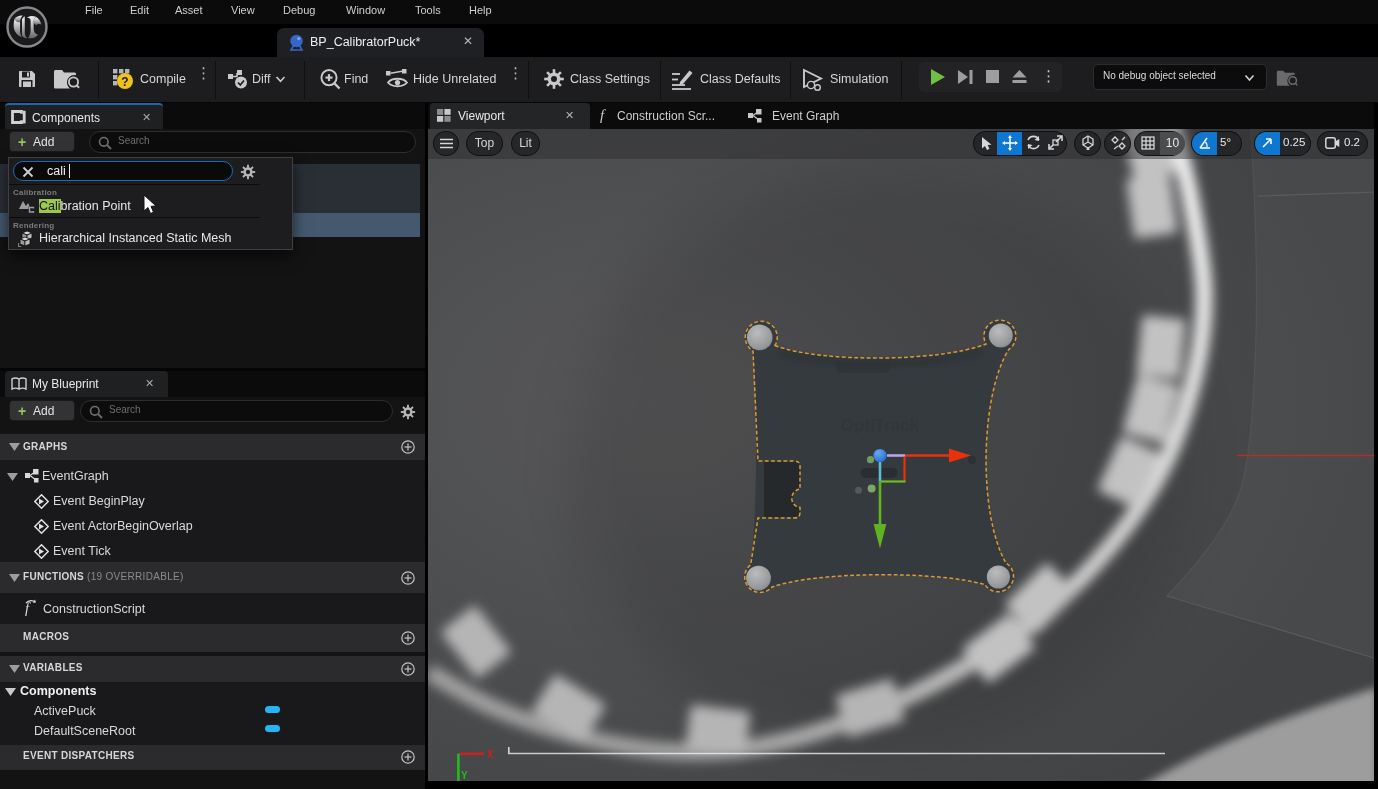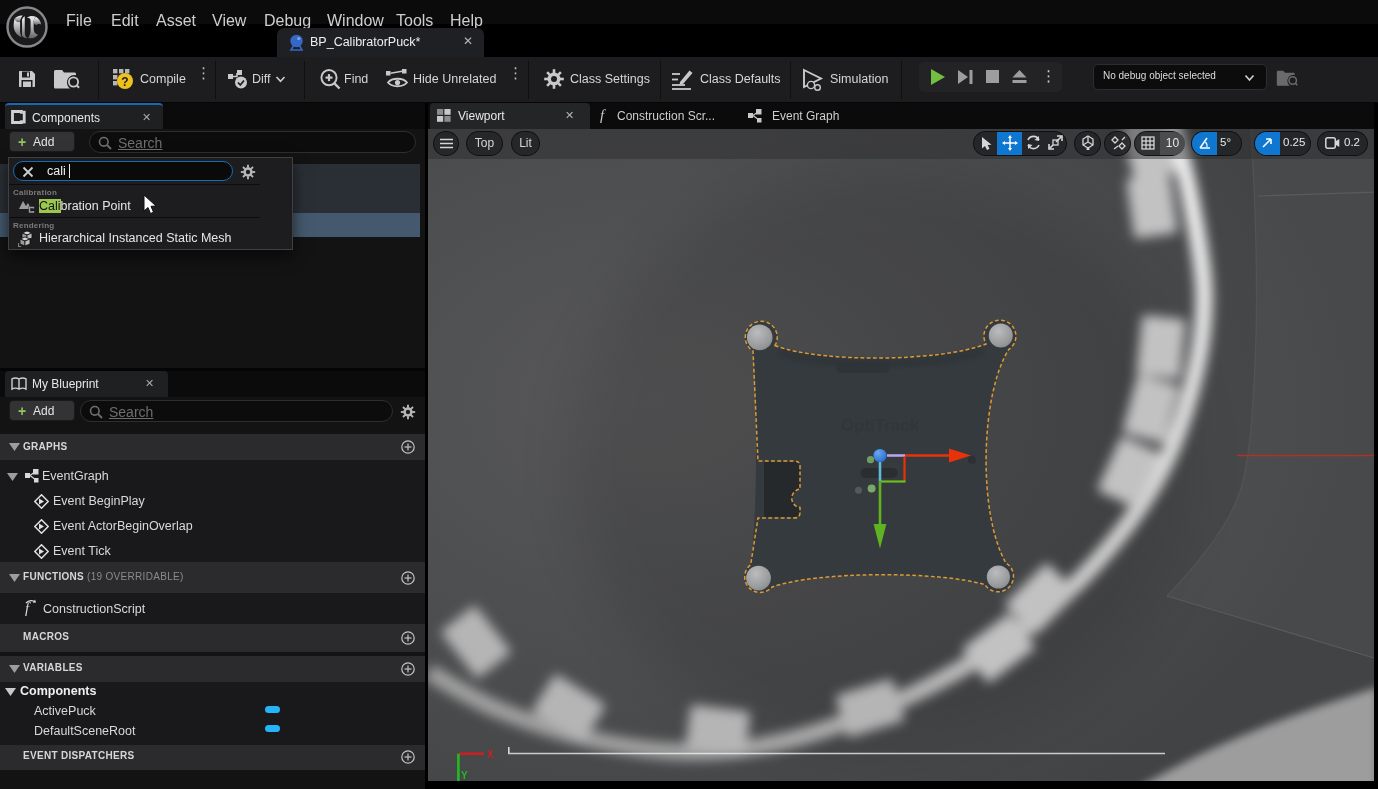--- a/index.html
+++ b/index.html
@@ -2,21 +2,21 @@
 <html><head>
 <meta charset="utf-8">
 <style>
 * { margin:0; padding:0; box-sizing:border-box; }
 html,body { width:1378px; height:789px; background:#000; overflow:hidden;
   font-family:"Liberation Sans", sans-serif; }
 .abs { position:absolute; }
 #root { position:relative; width:1378px; height:789px; background:#000; }
 
 #menubar { left:0; top:0; width:1378px; height:24px; background:#0b0b0c; }
-#menubar .mi { position:absolute; top:12px; font-size:16px; color:#cecece; }
+#menubar .mi { position:absolute; top:4px; font-size:11px; color:#cecece;margin-left:19px; }
 #logo { left:5px; top:5px; width:44px; height:44px; z-index:30; }
 
 #tabstrip { left:0; top:24px; width:1378px; height:33px; background:#050506; }
 .lvltab { position:absolute; top:9px; font-size:12.5px; color:#bdbdbd; }
 #bptab { position:absolute; left:277px; top:28px; width:207px; height:29px;
   background:#1e2023; border-radius:7px 7px 0 0; }
 #bptab .txt { position:absolute; left:33px; top:7px; font-size:12.5px; color:#efefef; }
 #bptab .x { position:absolute; left:186px; top:6px; font-size:12px; color:#b5b5b5; }
 
 #toolbar { left:0; top:57px; width:1378px; height:46px; background:#1d1d1f;
@@ -34,21 +34,21 @@
 .ptabrow { position:absolute; left:0; width:425px; height:26px; background:#0b0b0c; }
 .ptab { position:absolute; left:5px; top:0; height:26px; background:#1f2022; border-radius:4px 4px 0 0; }
 .ptab .t { position:absolute; left:27px; top:6px; font-size:12px; color:#e8e8e8; }
 .ptab .x { position:absolute; font-size:11px; color:#aaa; top:6px; }
 .addbtn { position:absolute; width:66px; height:21px; background:#333336; border:1px solid #1a1a1b;
   border-radius:4px; }
 .addbtn .plus { position:absolute; left:8px; top:2px; color:#95c75a; font-size:14px; font-weight:bold; }
 .addbtn .t { position:absolute; left:23px; top:3px; font-size:12px; color:#e4e4e4; }
 .searchbox { position:absolute; height:22px; background:#0c0c0d; border:1px solid #2e2e30;
   border-radius:12px; }
-.searchbox .ph { position:absolute; left:28px; top:3px; font-size:14px; color:#6e6e6e;text-decoration:underline; }
+.searchbox .ph { position:absolute; left:28px; top:3px; font-size:10px; color:#6e6e6e; }
 
 .shead { position:absolute; left:0; width:425px; background:#2b2b2d; }
 .shead .t { position:absolute; left:23px; font-size:10px; font-weight:bold; color:#d6d6d6; letter-spacing:0.3px; }
 .shead .sub { font-weight:normal; color:#8b8b8b; }
 .row { position:absolute; font-size:12.5px; color:#d9d9d9; }
 .pill { position:absolute; width:15px; height:7px; border-radius:3.5px; background:#25b4f8; }
 
 #popup { position:absolute; left:8px; top:54px; width:285px; height:93px; background:#1d1d1f;
   border:1px solid #404043; box-shadow:0 6px 14px rgba(0,0,0,0.6); z-index:20; }
 #popinput { position:absolute; left:4px; top:3px; width:220px; height:20px; background:#0a0a0b;

